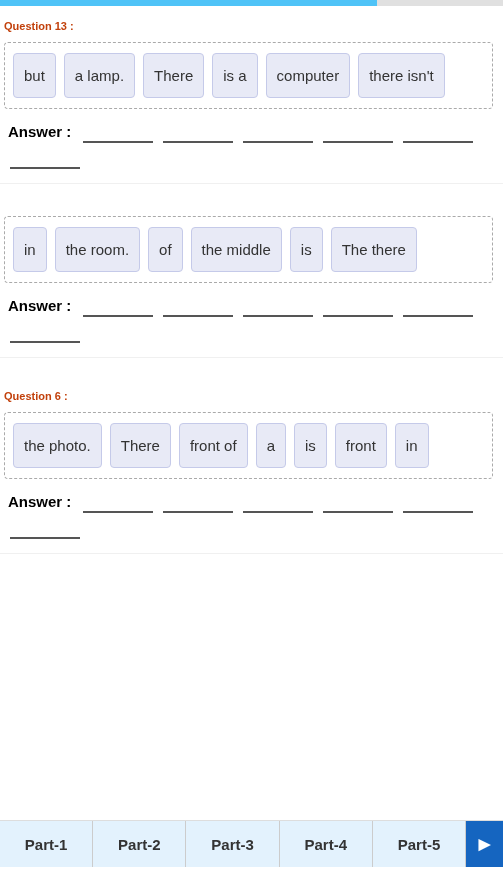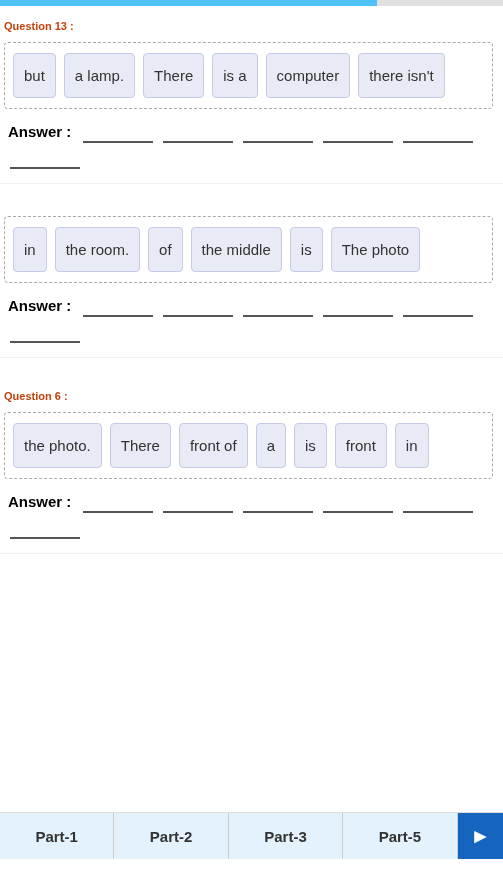--- a/index.html
+++ b/index.html
@@ -75,21 +75,21 @@
     .answer-blank {
       display: inline-block;
       width: 70px;
       border-bottom: 2px solid #555;
       height: 20px;
       margin: 0 2px;
     }
 
     .bottom-nav {
       position: fixed;
-      bottom: 16px;
+      bottom: 8px;
       left: 0;
       width: 503px;
       display: flex;
       flex-direction: row;
       background: #fff;
       border-top: 1px solid #ddd;
     }
 
     .nav-btn {
       flex: 1;
@@ -146,21 +146,21 @@
 
 <div style="height:18px;"></div>
 
 <div class="question-block">
   <div class="word-bank">
     <span class="word-tag">in</span>
     <span class="word-tag">the room.</span>
     <span class="word-tag">of</span>
     <span class="word-tag">the middle</span>
     <span class="word-tag">is</span>
-    <span class="word-tag">The photo</span>
+    <span class="word-tag">The there</span>
   </div>
   <div class="answer-row">
     <span class="answer-label">Answer :</span>
     <span class="answer-blank"></span>
     <span class="answer-blank"></span>
     <span class="answer-blank"></span>
     <span class="answer-blank"></span>
     <span class="answer-blank"></span>
     <span class="answer-blank"></span>
   </div>
@@ -189,15 +189,16 @@
     <span class="answer-blank"></span>
   </div>
 </div>
 
 <div class="spacer"></div>
 
 <div class="bottom-nav">
   <button class="nav-btn">Part-1</button>
   <button class="nav-btn">Part-2</button>
   <button class="nav-btn">Part-3</button>
+  <button class="nav-btn">Part-4</button>
   <button class="nav-btn">Part-5</button>
   <button class="nav-btn nav-btn-more">▶</button>
 </div>
 
 </body></html>

